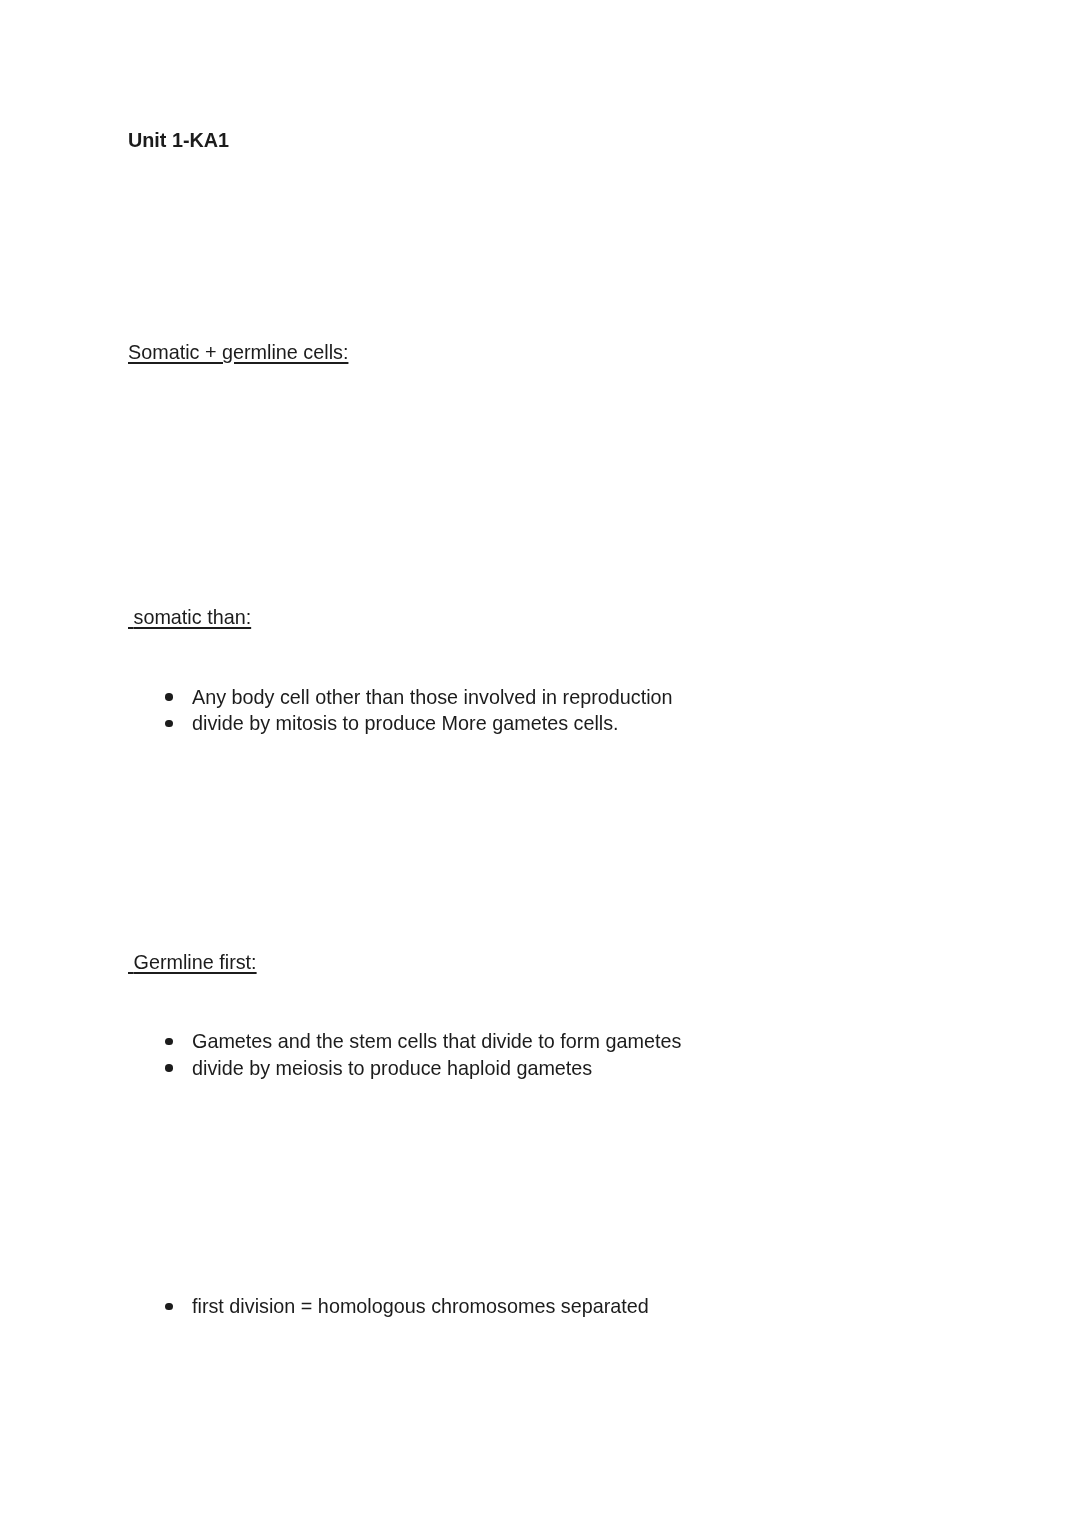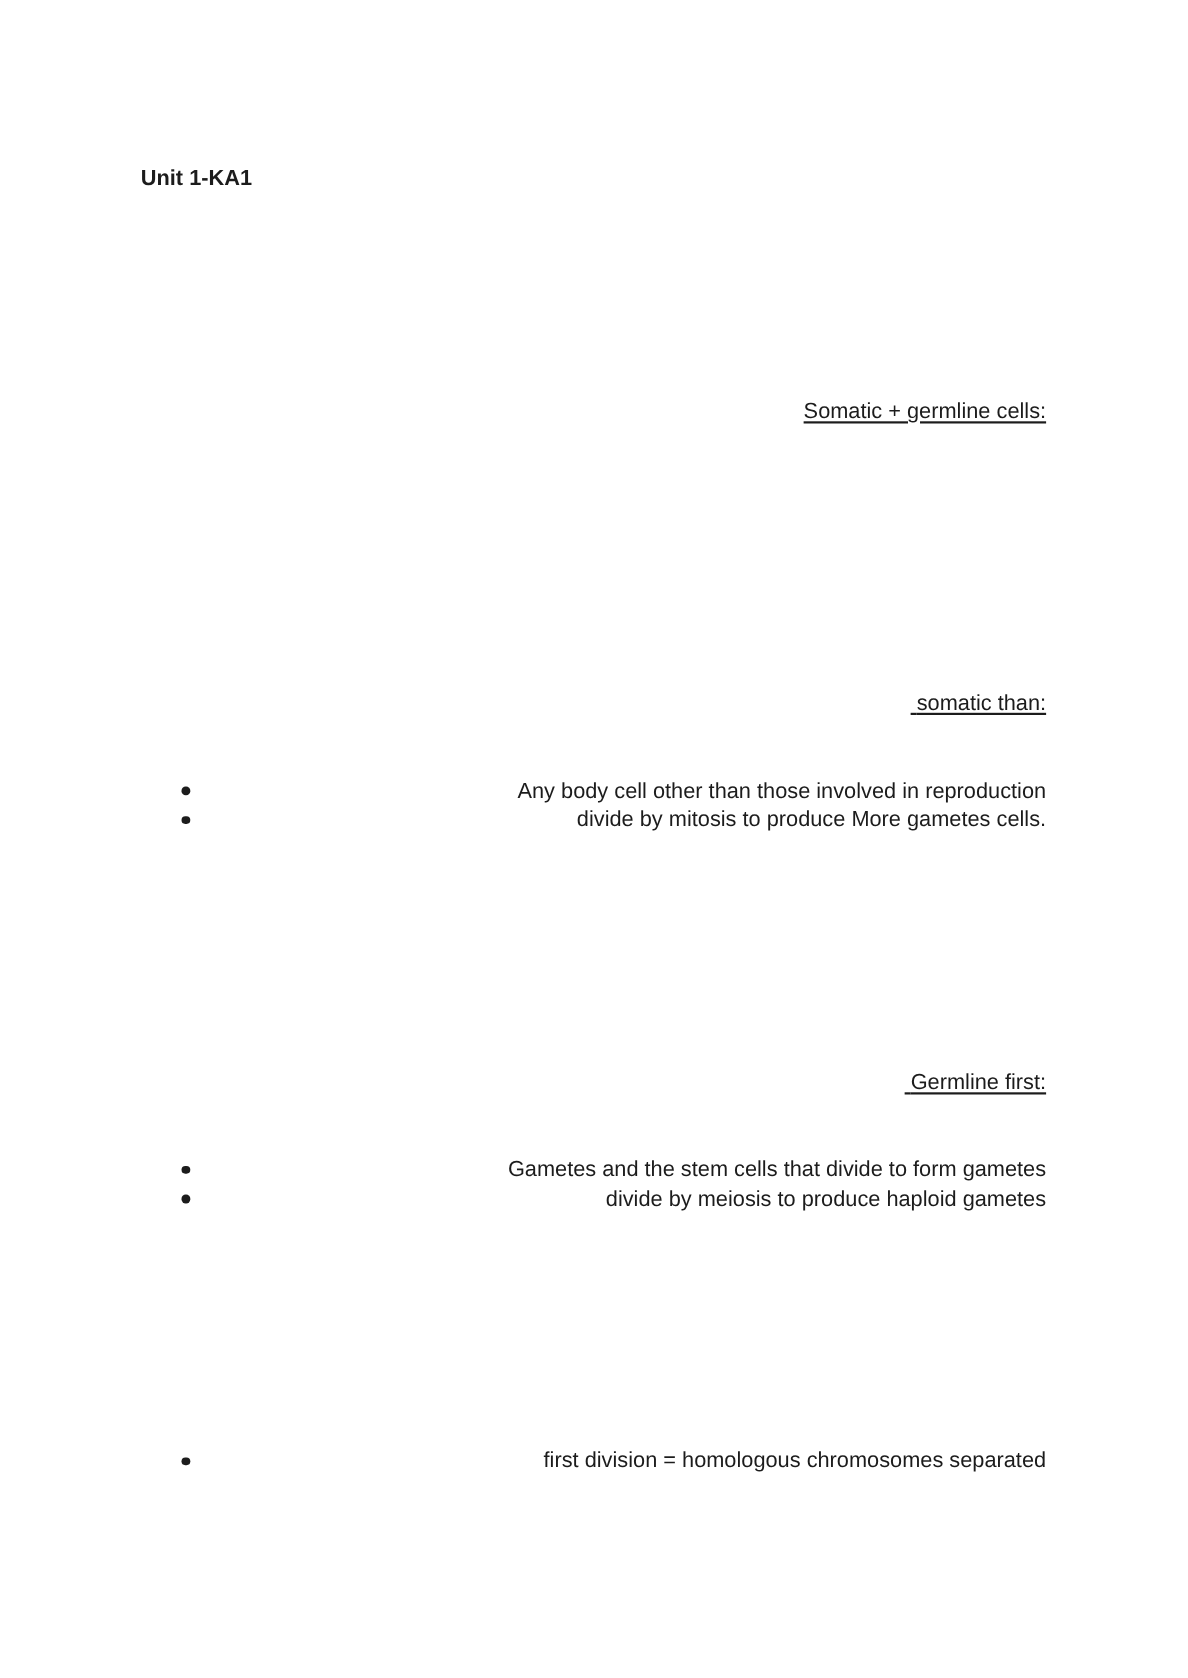--- a/index.html
+++ b/index.html
@@ -11,35 +11,34 @@
     width: 1080px;
     height: 1525px;
     overflow: hidden;
     font-family: "Liberation Sans", "DejaVu Sans", sans-serif;
     color: #1c1c1c;
   }
   .page {
     box-sizing: border-box;
     width: 892px;
     height: 1525px;
-    padding: 96px 0 0 128px;
+    padding: 74px 0 0 128px;
     background: #ffffff;
   }
   .doc {
     width: 823px;
     font-size: 19.8px;
     line-height: 26.5px;
     white-space: pre-wrap;
   }
   .title {
     font-weight: bold;
   }
   .section {
     margin-top: 26.5px;
-    text-align: right;
   }
   .heading {
     text-decoration: underline;
     text-decoration-thickness: 1.8px;
     text-underline-offset: 3px;
   }
   ul.bullets {
     margin: 0;
     padding: 0;
     list-style: none;

